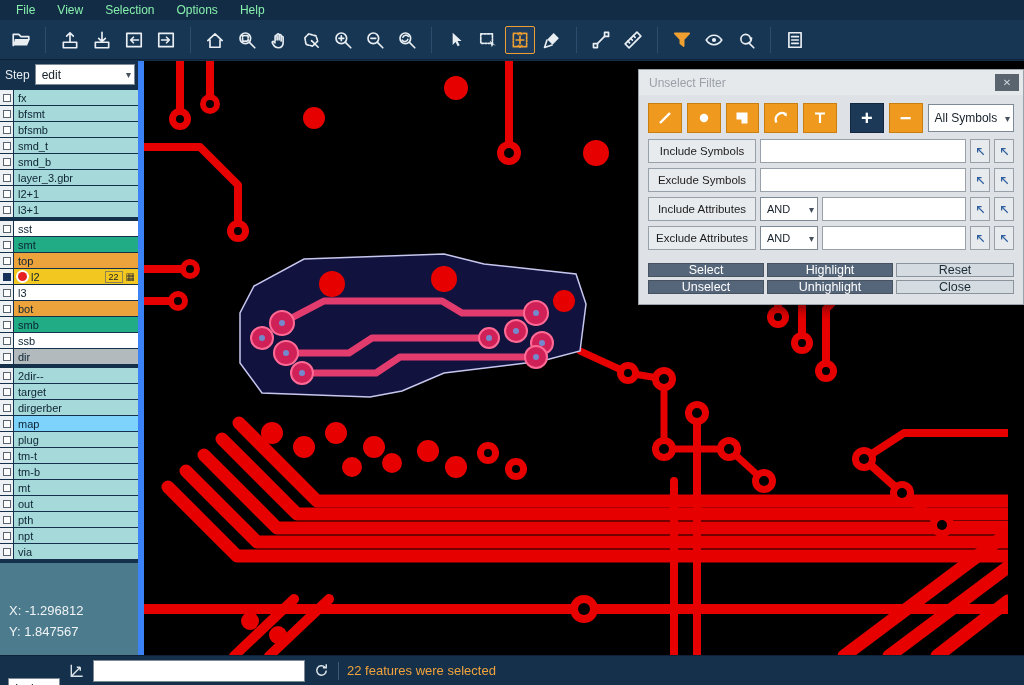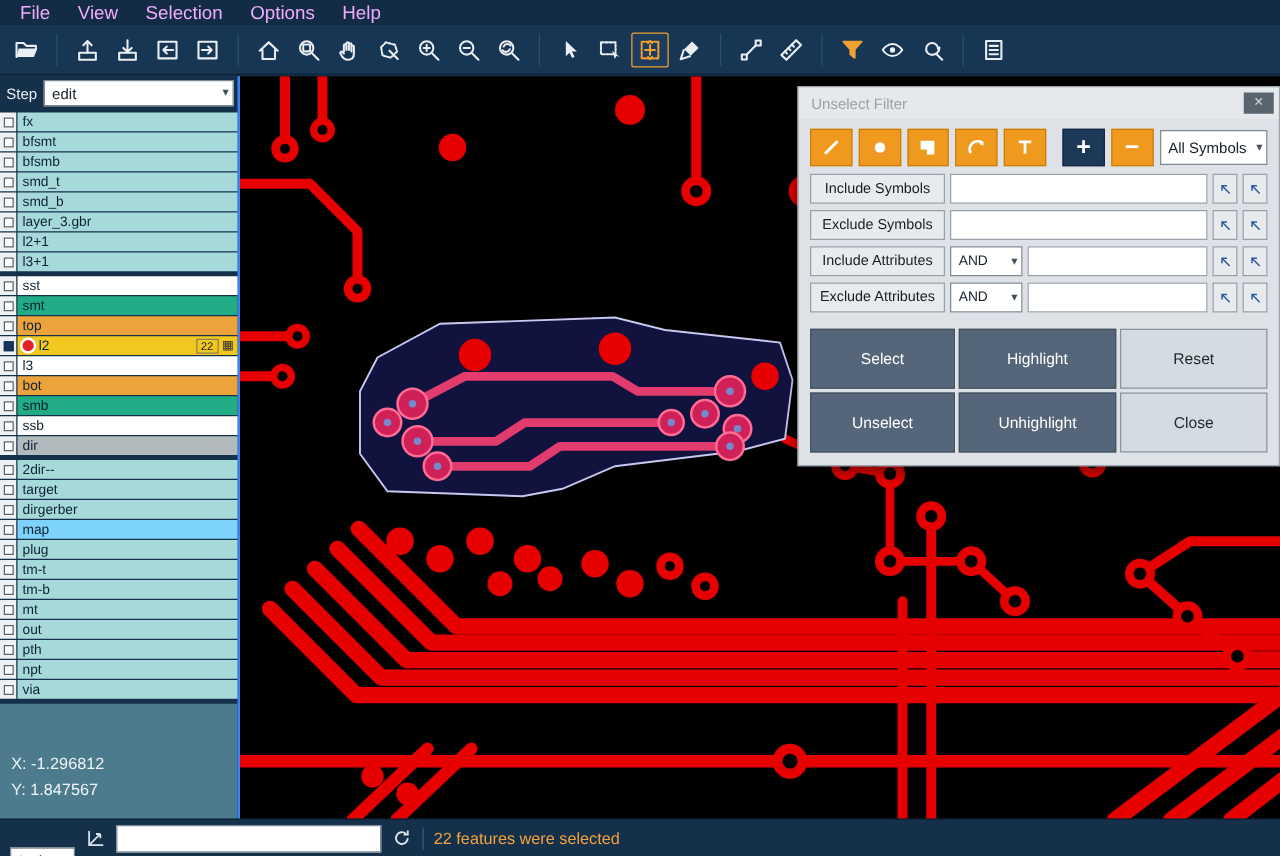--- a/index.html
+++ b/index.html
@@ -3,38 +3,38 @@
 <meta charset="utf-8">
 <style>
   * { margin:0; padding:0; box-sizing:border-box; }
   html,body { width:1024px; height:685px; overflow:hidden;
     font-family:"Liberation Sans","DejaVu Sans",sans-serif; background:#000; }
   #app { position:relative; width:1024px; height:685px; background:#14304b; }
 
   
   #menubar { height:20px; background:#122c46; display:flex; align-items:center;
     padding-left:6px; gap:2px; }
-  .menu-item { color:#f0abfc; font-size:15px; padding:2px 10px; cursor:default; }
+  .menu-item { color:#86efac; font-size:12px; padding:2px 10px; cursor:default; }
 
   
   #toolbar { height:40px; background:#173653; display:flex; align-items:center;
     padding:0 6px; border-bottom:1px solid #0d2238; }
   .tb-group { display:flex; align-items:center; gap:2px; }
   .tb-sep { width:1px; height:26px; background:#2c4d6e; margin:0 9px; }
   .tb-btn { width:30px; height:28px; display:flex; align-items:center; justify-content:center;
     color:#e9eef3; border:1px solid transparent; border-radius:2px; cursor:pointer; }
   .tb-btn svg { width:20px; height:20px; }
   .tb-btn.active { background:#1d3c5e; border-color:#f0a030; color:#f0a030; }
 
   
   #content { position:absolute; top:61px; left:0; width:1024px; height:594px; display:flex; }
 
   
-  #sidebar { width:192px; height:100%; background:#14304b; display:flex; flex-direction:column;
-    border-right:2px solid #3b82f6; }
+  #sidebar { width:144px; height:100%; background:#14304b; display:flex; flex-direction:column;
+    border-right:6px solid #3b82f6; }
   #step-row { height:27px; display:flex; align-items:center; padding:0 3px 0 5px; gap:5px; }
   #step-label { color:#e9eef3; font-size:12px; }
   .combo { background:#fff; border:1px solid #7d8a96; height:21px; display:flex;
     align-items:center; font-size:12px; color:#16202a; padding:0 3px 0 6px; cursor:pointer; }
   #step-select { flex:1; }
   .combo .chev { margin-left:auto; font-size:10px; color:#44505c; padding-left:6px; }
 
   #layer-list { padding-top:2px; }
   .lgroup { margin-bottom:4px; }
   .lrow { display:flex; height:15px; margin-bottom:1px; cursor:pointer; }
@@ -79,21 +79,21 @@
     background-color:#e8ebee; border:1px solid #98a1aa; font-size:11.5px; color:#1c1c1c;
     display:flex; align-items:center; justify-content:center; cursor:pointer; flex:none; }
   .fd-and { width:58px; height:24px; flex:none; font-size:11px; }
   .fd-input { flex:1; height:24px; border:1px solid #98a1aa; background:#fff;
     font-size:12px; padding:0 4px; min-width:0; }
   .fd-pick { width:20px; height:24px; flex:none; background:#e8ebee; border:1px solid #98a1aa;
     display:flex; align-items:center; justify-content:center; cursor:pointer; }
   .fd-pick svg { width:13px; height:13px; }
   .fd-actions { display:grid; grid-template-columns:116px 126px 1fr; gap:3px;
     padding:8px 9px 10px 9px; }
-  .fd-btn { height:48px; font-size:12.5px; display:flex; align-items:center;
+  .fd-btn { height:14px; font-size:12.5px; display:flex; align-items:center;
     justify-content:center; cursor:pointer; border:1px solid #46525f; }
   .fd-btn.dark { background:#55657a; color:#fff; }
   .fd-btn.light { background:#d4dce2; color:#1a2a33; border-color:#8b949c; }
 
   
   #statusbar { position:absolute; bottom:0; left:0; width:1024px; height:30px;
     background:#14304b; border-top:1px solid #0d2238; display:flex; align-items:center;
     padding:0 8px; gap:8px; }
   #units-select { width:52px; height:22px;margin-top:36px; }
   .sb-icon { color:#dbe3ea; display:flex; align-items:center; cursor:pointer; }

